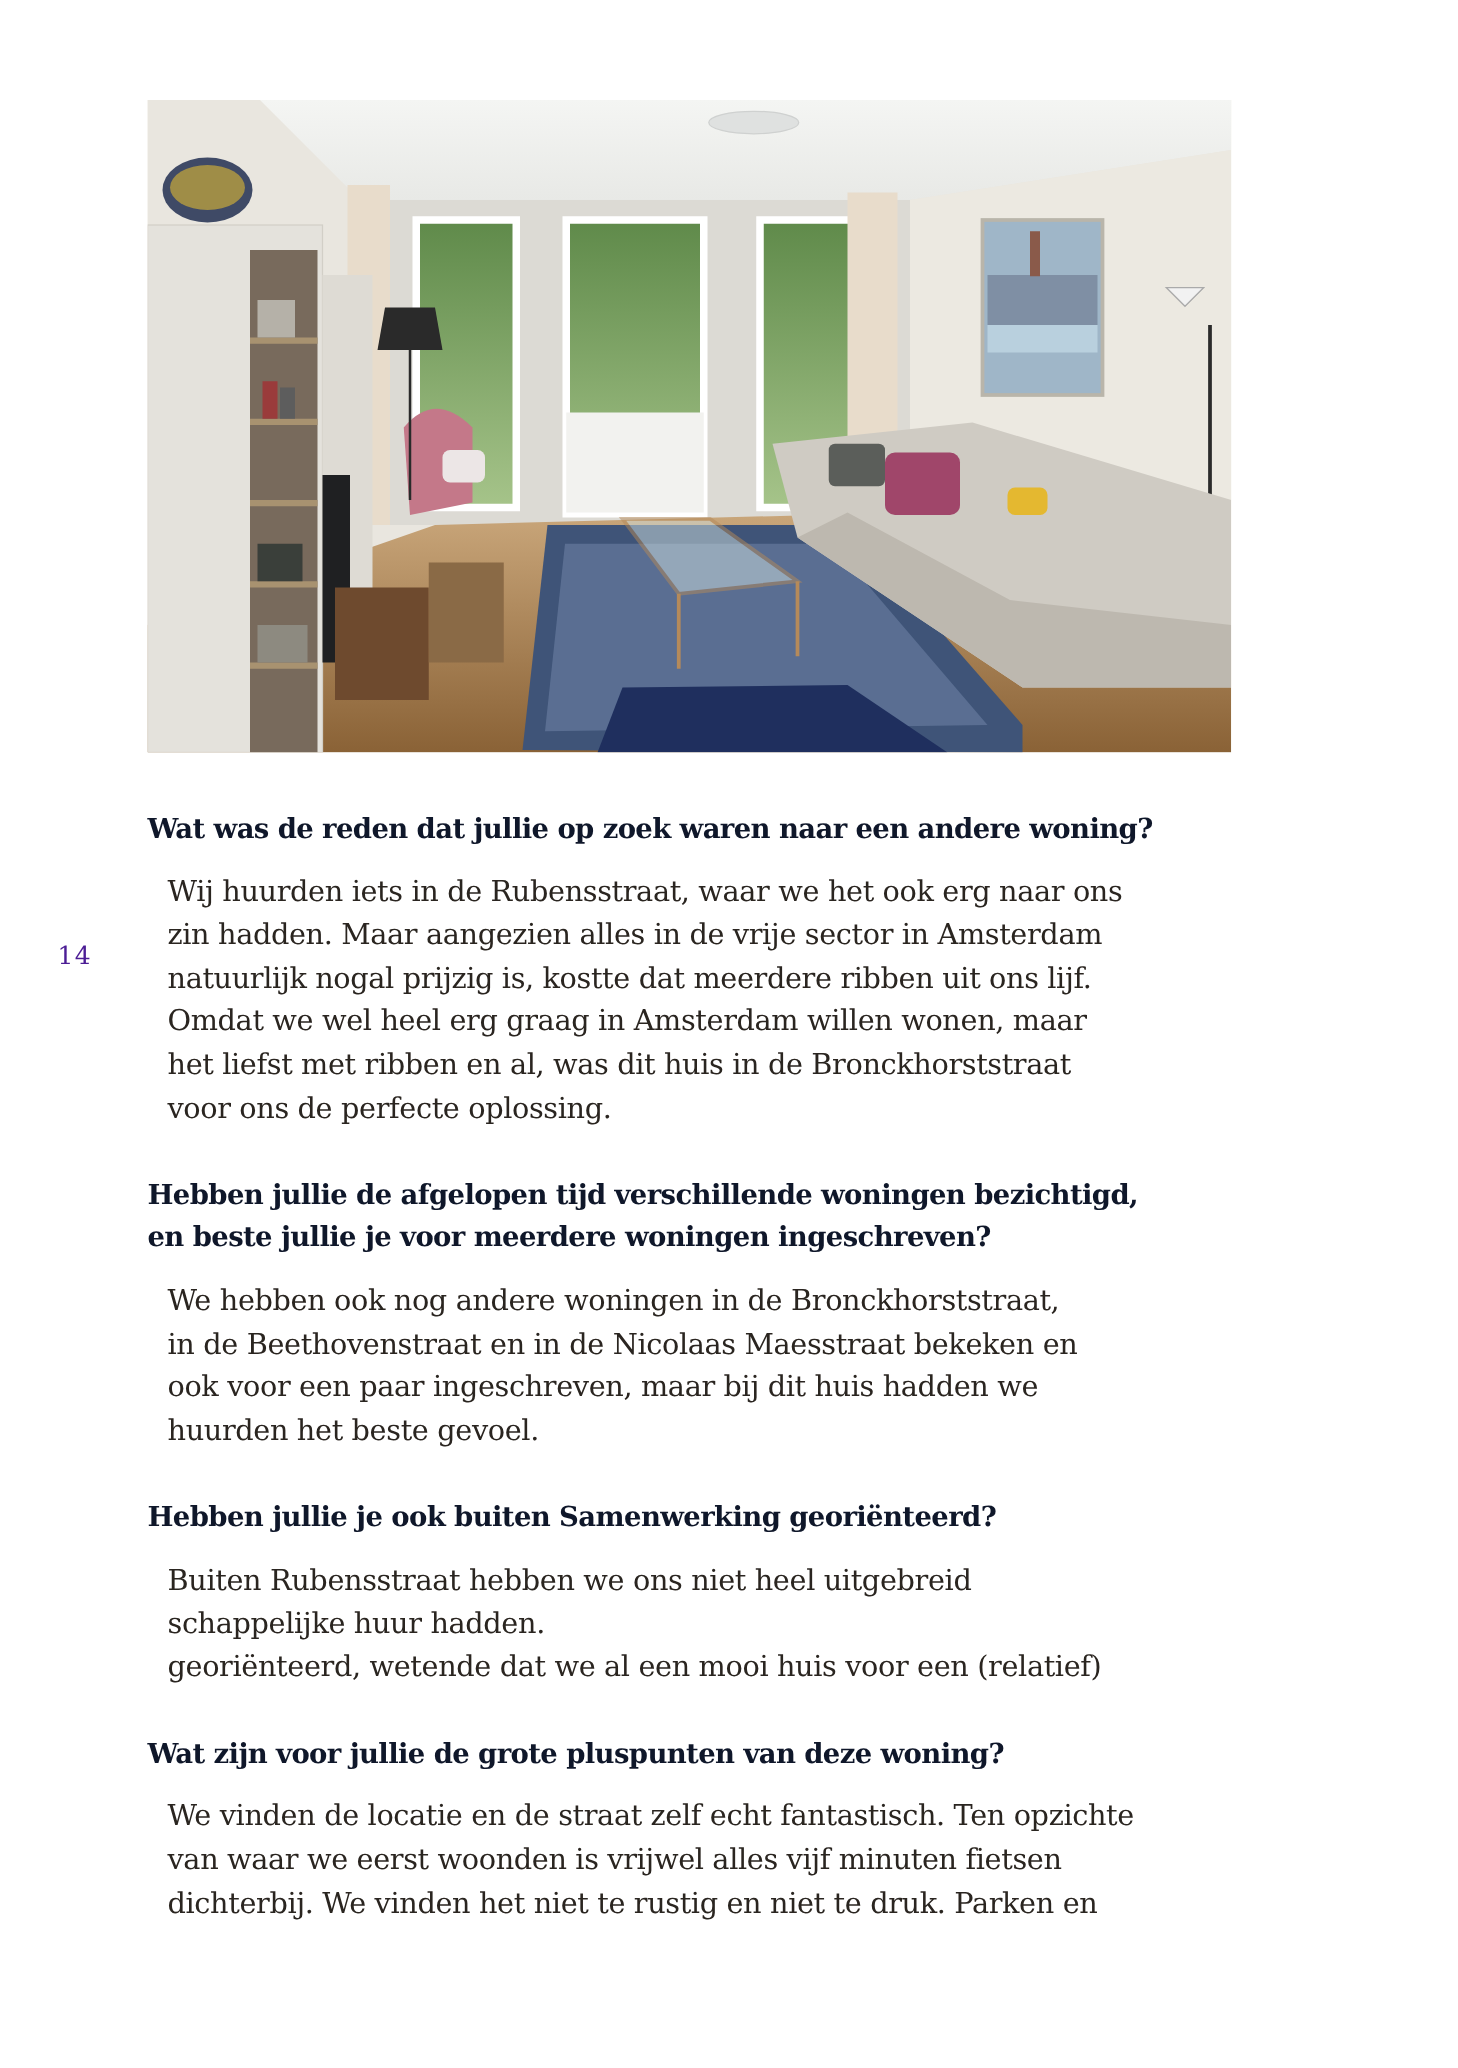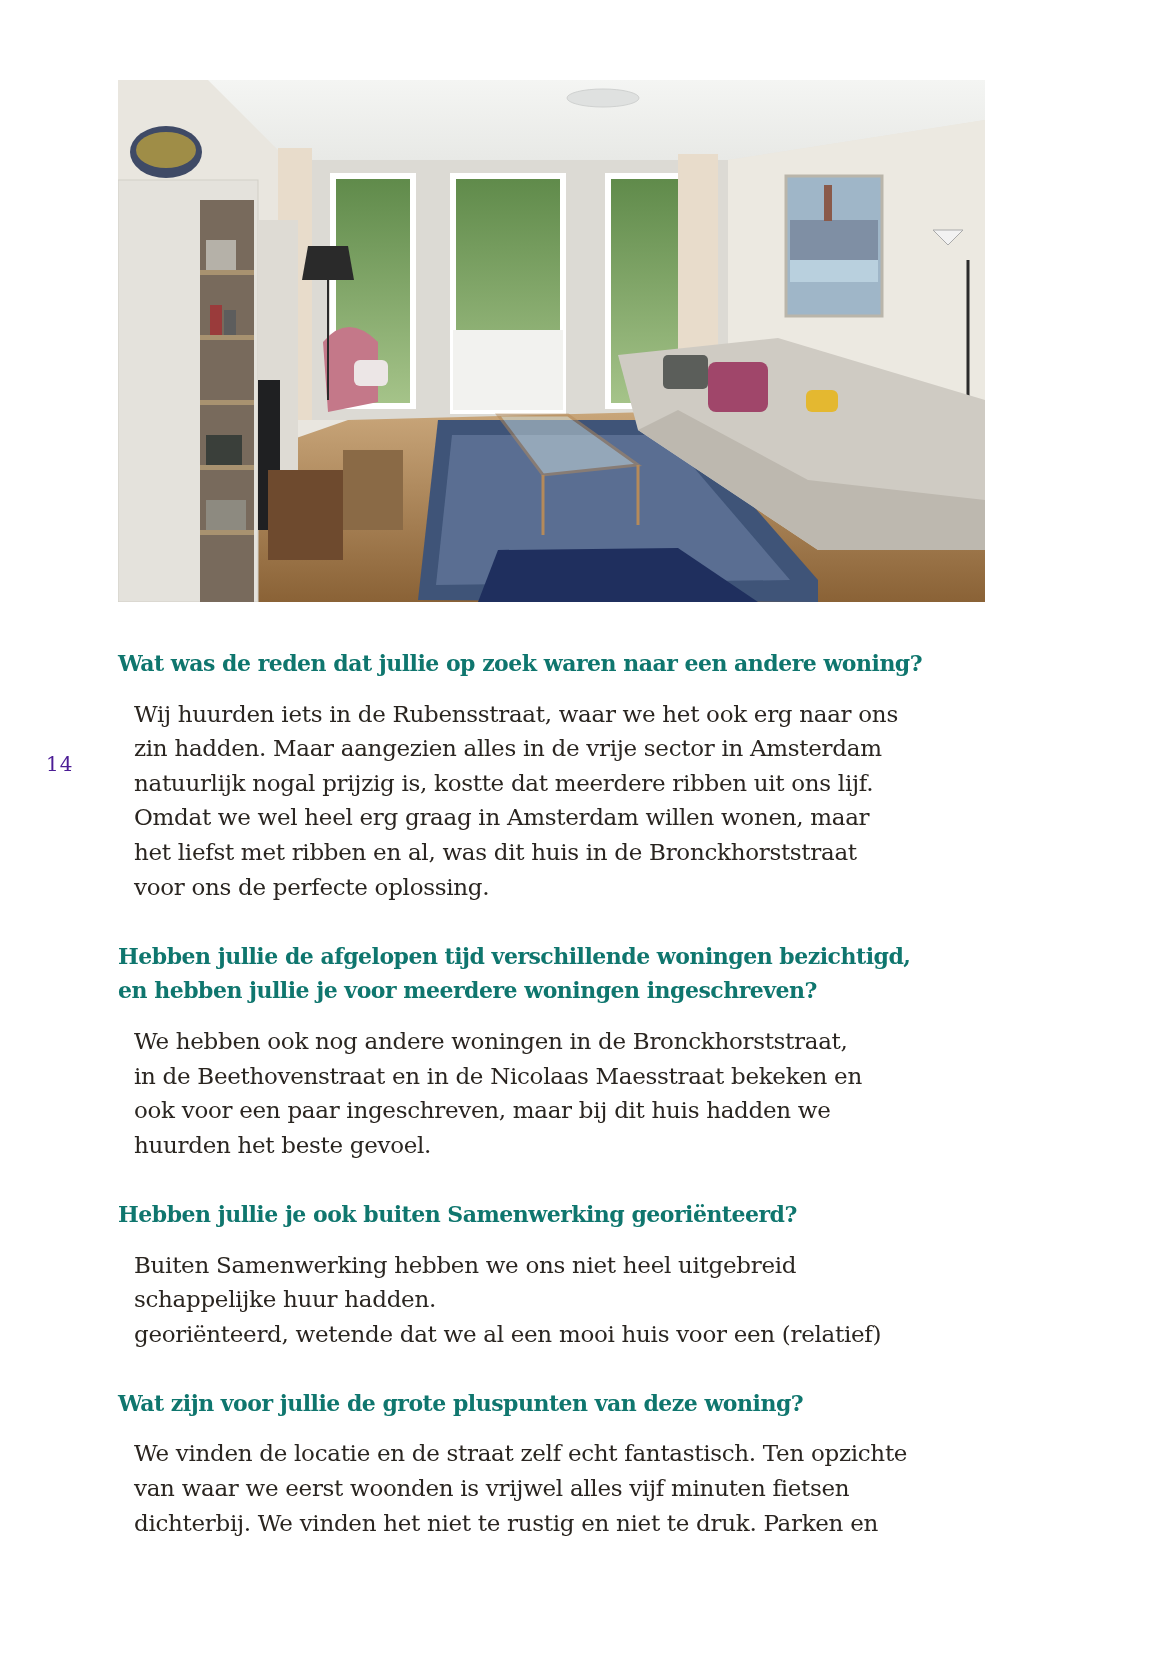--- a/index.html
+++ b/index.html
@@ -17,21 +17,21 @@
       letter-spacing: 1px;
     }
 
     .article {
       position: absolute; left: 118px; top: 646px; width: 880px;
       font-family: "DejaVu Serif", serif;
       font-size: 23px; line-height: 34.6px; color: #2a2520;
     }
     .qa { margin: 0 0 34.6px 0; }
     .question {
-      color: #0f766e; font-weight: bold; font-size: 22px;
+      color: #0f172a; font-weight: bold; font-size: 22px;
       letter-spacing: -0.5px; margin: 0; line-height: 34.6px;
     }
     .answer { margin: 16px; letter-spacing: -0.3px; }
     .line { display: block; white-space: nowrap; }
   </style>
 </head>
 <body>
 
 <div class="photo">
   <svg viewBox="0 0 867 522" preserveAspectRatio="none">
@@ -134,36 +134,36 @@
       <span class="line">natuurlijk nogal prijzig is, kostte dat meerdere ribben uit ons lijf.</span>
       <span class="line">Omdat we wel heel erg graag in Amsterdam willen wonen, maar</span>
       <span class="line">het liefst met ribben en al, was dit huis in de Bronckhorststraat</span>
       <span class="line">voor ons de perfecte oplossing.</span>
     </p>
   </div>
 
   <div class="qa">
     <p class="question">
       <span class="line">Hebben jullie de afgelopen tijd verschillende woningen bezichtigd,</span>
-      <span class="line">en hebben jullie je voor meerdere woningen ingeschreven?</span>
+      <span class="line">en beste jullie je voor meerdere woningen ingeschreven?</span>
     </p>
     <p class="answer">
       <span class="line">We hebben ook nog andere woningen in de Bronckhorststraat,</span>
       <span class="line">in de Beethovenstraat en in de Nicolaas Maesstraat bekeken en</span>
       <span class="line">ook voor een paar ingeschreven, maar bij dit huis hadden we</span>
       <span class="line">huurden het beste gevoel.</span>
     </p>
   </div>
 
   <div class="qa">
     <p class="question">
       <span class="line">Hebben jullie je ook buiten Samenwerking georiënteerd?</span>
     </p>
     <p class="answer">
-      <span class="line">Buiten Samenwerking hebben we ons niet heel uitgebreid</span>
+      <span class="line">Buiten Rubensstraat hebben we ons niet heel uitgebreid</span>
       <span class="line">schappelijke huur hadden.</span>
       <span class="line">georiënteerd, wetende dat we al een mooi huis voor een (relatief)</span>
     </p>
   </div>
 
   <div class="qa">
     <p class="question">
       <span class="line">Wat zijn voor jullie de grote pluspunten van deze woning?</span>
     </p>
     <p class="answer">

